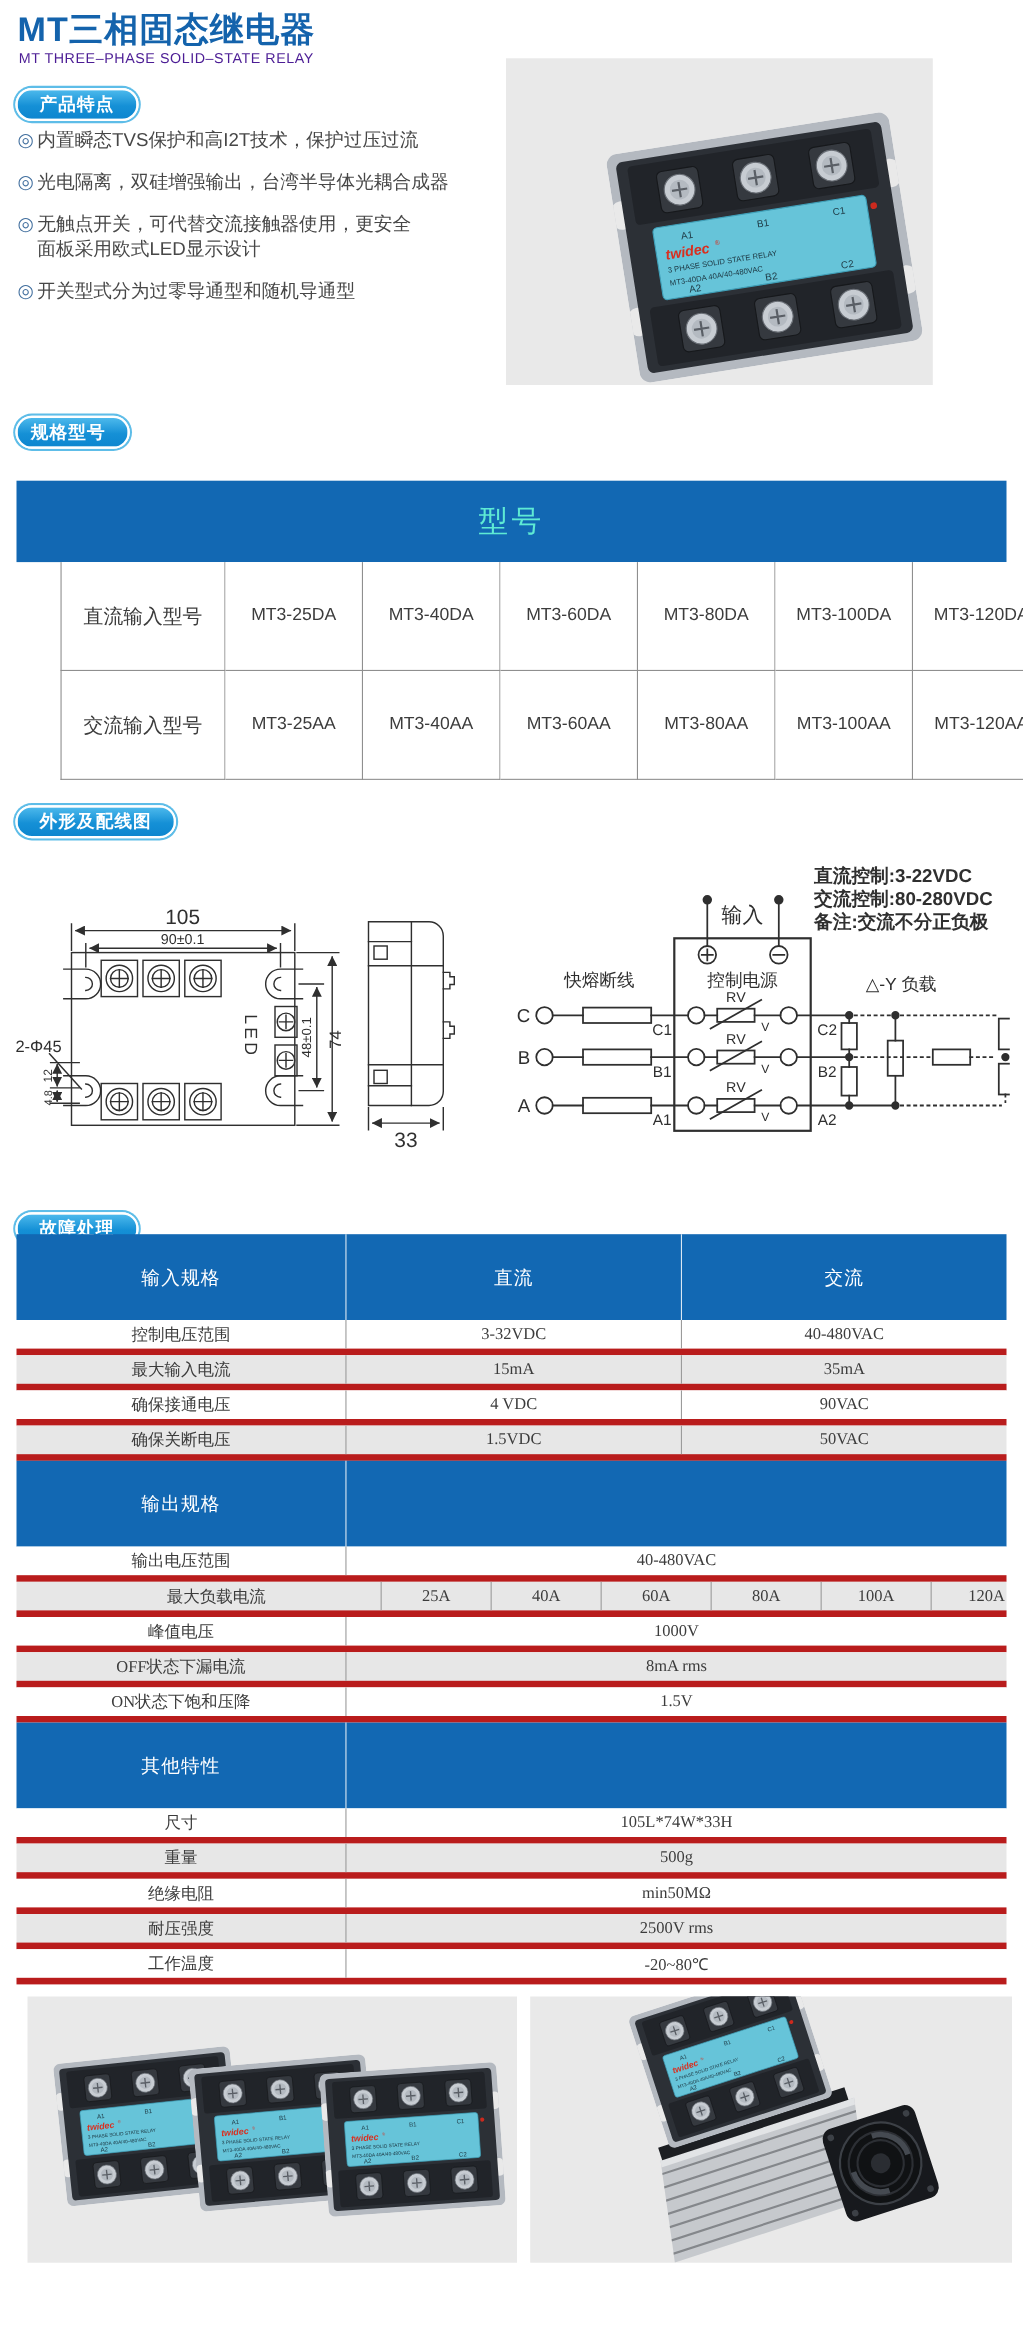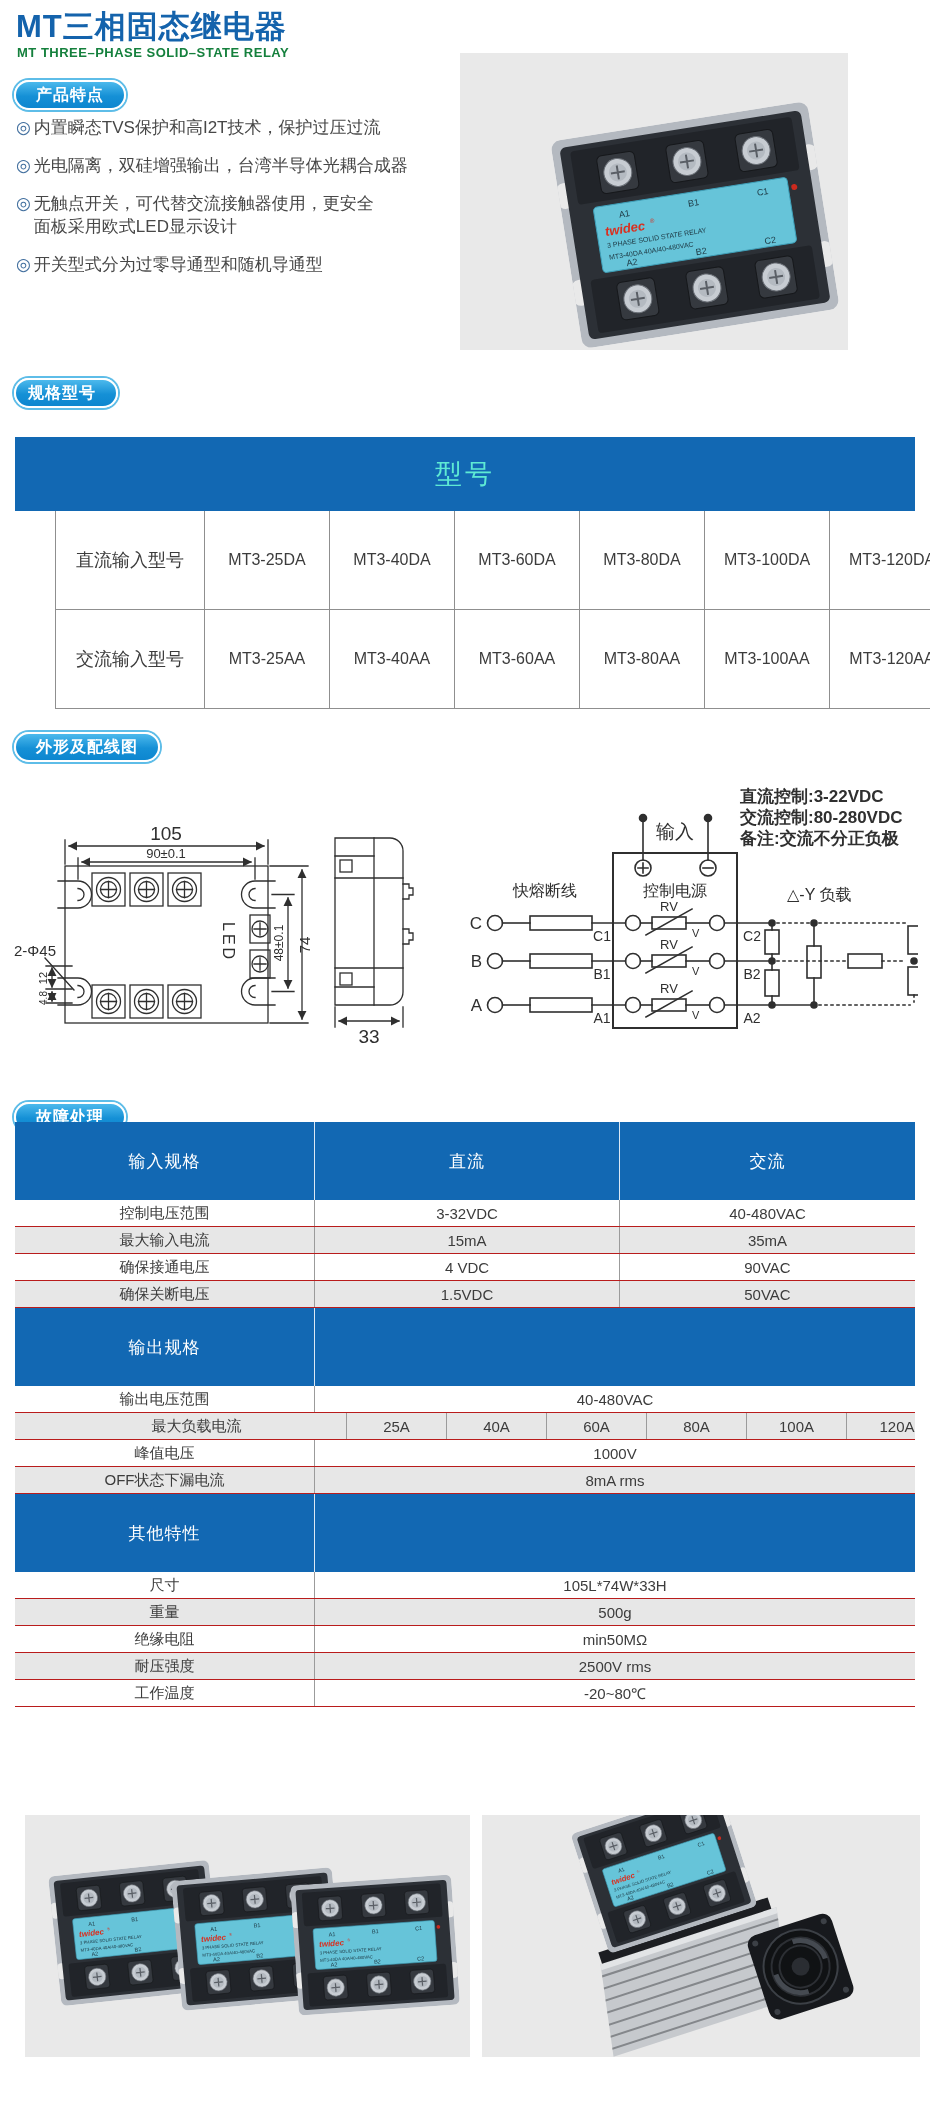--- a/index.html
+++ b/index.html
@@ -1,20 +1,20 @@
 <!DOCTYPE html>
 <html><head>
 <meta charset="utf-8">
 <style>
   html,body{margin:0;padding:0;background:#fff;}
   .page{position:relative;width:930px;height:2120px;background:#fff;overflow:hidden;
         font-family:"Liberation Sans",sans-serif;color:#474747;}
 
   .title{position:absolute;left:16px;top:6px;font-size:31px;font-weight:bold;color:#1463ac;letter-spacing:1px;}
-  .subtitle{position:absolute;left:17px;top:45px;font-size:13px;color:#15803d;letter-spacing:.5px;font-weight:bold;}
+  .subtitle{position:absolute;left:17px;top:45px;font-size:13px;color:#4c1d95;letter-spacing:.5px;}
 
   .badge{position:absolute;left:14px;height:26px;padding:0 20px;display:inline-flex;align-items:center;
          color:#fff;font-size:16px;font-weight:bold;letter-spacing:1px;
          background:linear-gradient(180deg,#4cb9ec 0%,#1590d6 55%,#0d86cf 100%);
          border:2px solid #fff;border-radius:20px;box-shadow:0 0 0 2px #5ebde8;}
   .badge.b-features{top:80px;}
   .badge.b-models{top:378px;padding-left:12px;}
   .badge.b-outline{top:732px;}
   .badge.b-fault{top:1066px;margin-top:36px;}
 
@@ -32,21 +32,21 @@
   .mc{display:flex;align-items:center;justify-content:center;height:98px;border-right:1px solid #8f8f8f;
       border-bottom:1px solid #8f8f8f;font-size:16px;color:#3c3c3c;background:#fff;}
   .mc.rowlabel{font-size:18px;border-left:1px solid #8f8f8f;}
 
   .diagram{position:absolute;left:12px;top:780px;width:906px;height:285px;}
   .diagram svg{display:block;}
 
   .spec-table{position:absolute;left:15px;top:1122px;width:900px;font-size:15px;color:#3c3c3c;}
   .sh{display:grid;height:78px;background:#1268b3;color:#fff;font-size:17px;letter-spacing:1px;}
   .sh .sc{border-right:1px solid rgba(255,255,255,.85);}
-  .sr{display:grid;height:26px;background:#fff;border-bottom:1px solid #b91c1c;}
+  .sr{display:grid;height:26px;background:#fff;border-bottom:6px solid #b91c1c;font-family:Liberation Serif, serif;}
   .sr.alt{background:#e7e7e7;}
   .sr .sc{border-right:1px solid #9b9b9b;}
   .sc{display:flex;align-items:center;justify-content:center;height:100%;text-align:center;}
   .sc:last-child{border-right:none !important;}
   .g3{grid-template-columns:300px 305px 295px;}
   .g2{grid-template-columns:300px 600px;}
   .g7{grid-template-columns:300px repeat(6,100px);padding-left:32px;}
 
   .panel{position:absolute;top:1815px;height:242px;background:#e9e9e9;}
   .panel-left{left:25px;width:445px;}
@@ -432,20 +432,24 @@
       <div class="sc">120A</div>
     </div>
     <div class="sr g2">
       <div class="sc">峰值电压</div>
       <div class="sc">1000V</div>
     </div>
     <div class="sr g2 alt">
       <div class="sc">OFF状态下漏电流</div>
       <div class="sc">8mA rms</div>
     </div>
+    <div class="sr g2">
+      <div class="sc">ON状态下饱和压降</div>
+      <div class="sc">1.5V</div>
+    </div>
     <div class="sh g2">
       <div class="sc">其他特性</div>
       <div class="sc"></div>
     </div>
     <div class="sr g2">
       <div class="sc">尺寸</div>
       <div class="sc">105L*74W*33H</div>
     </div>
     <div class="sr g2 alt">
       <div class="sc">重量</div>

